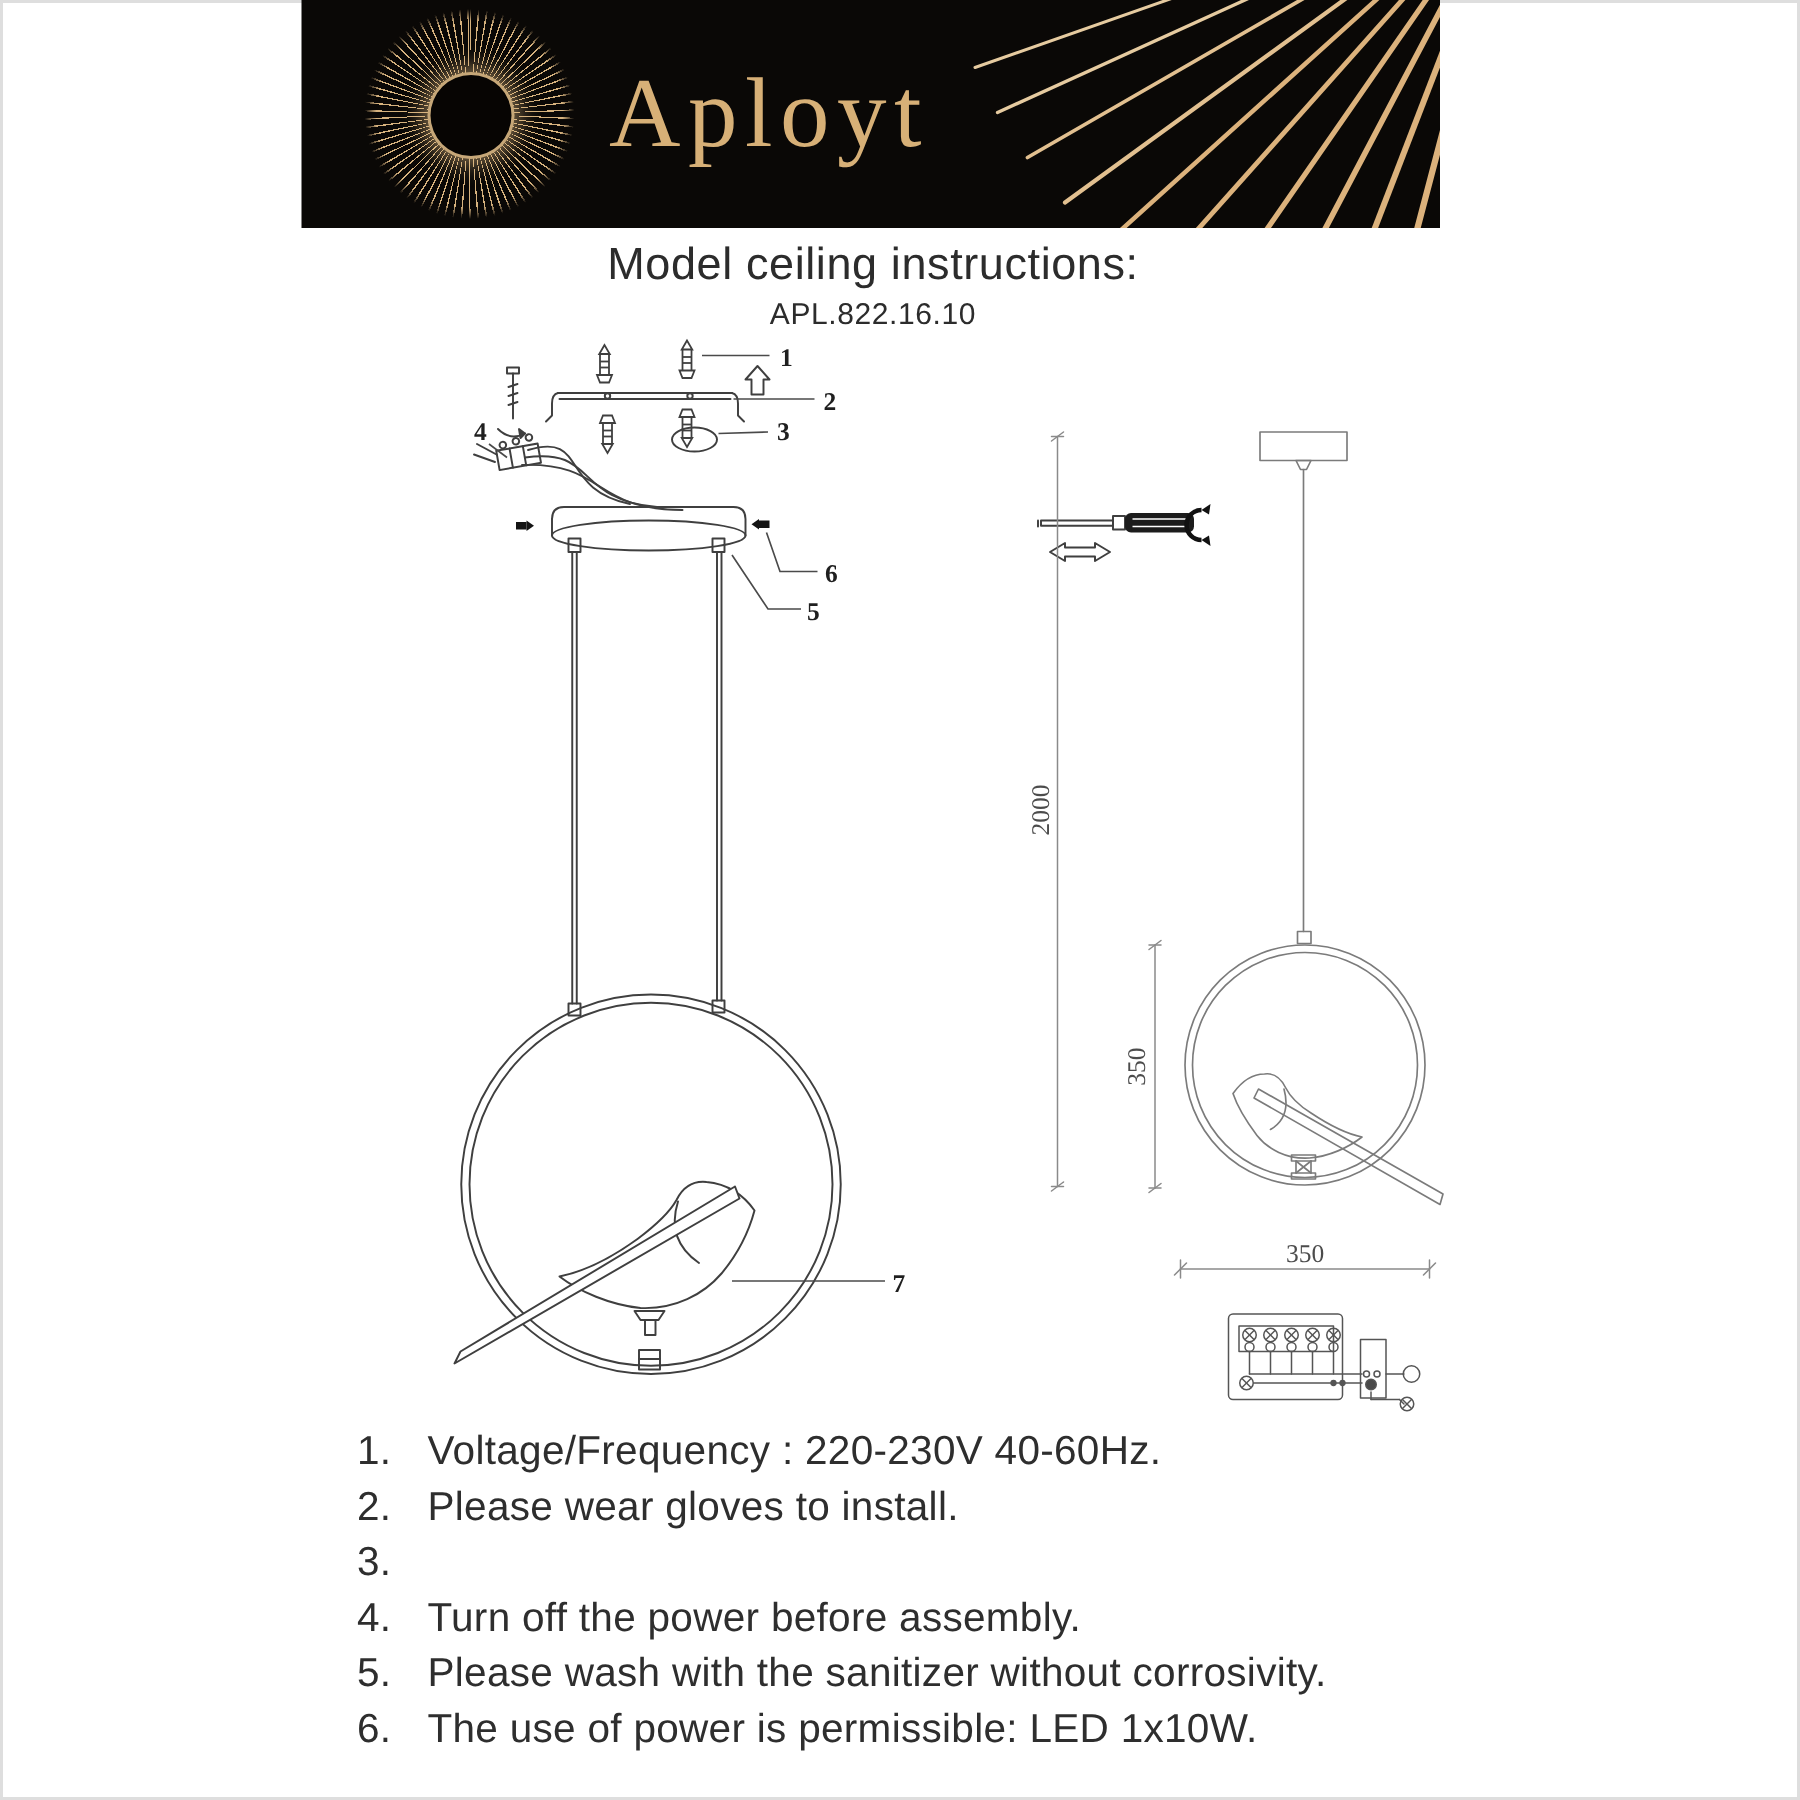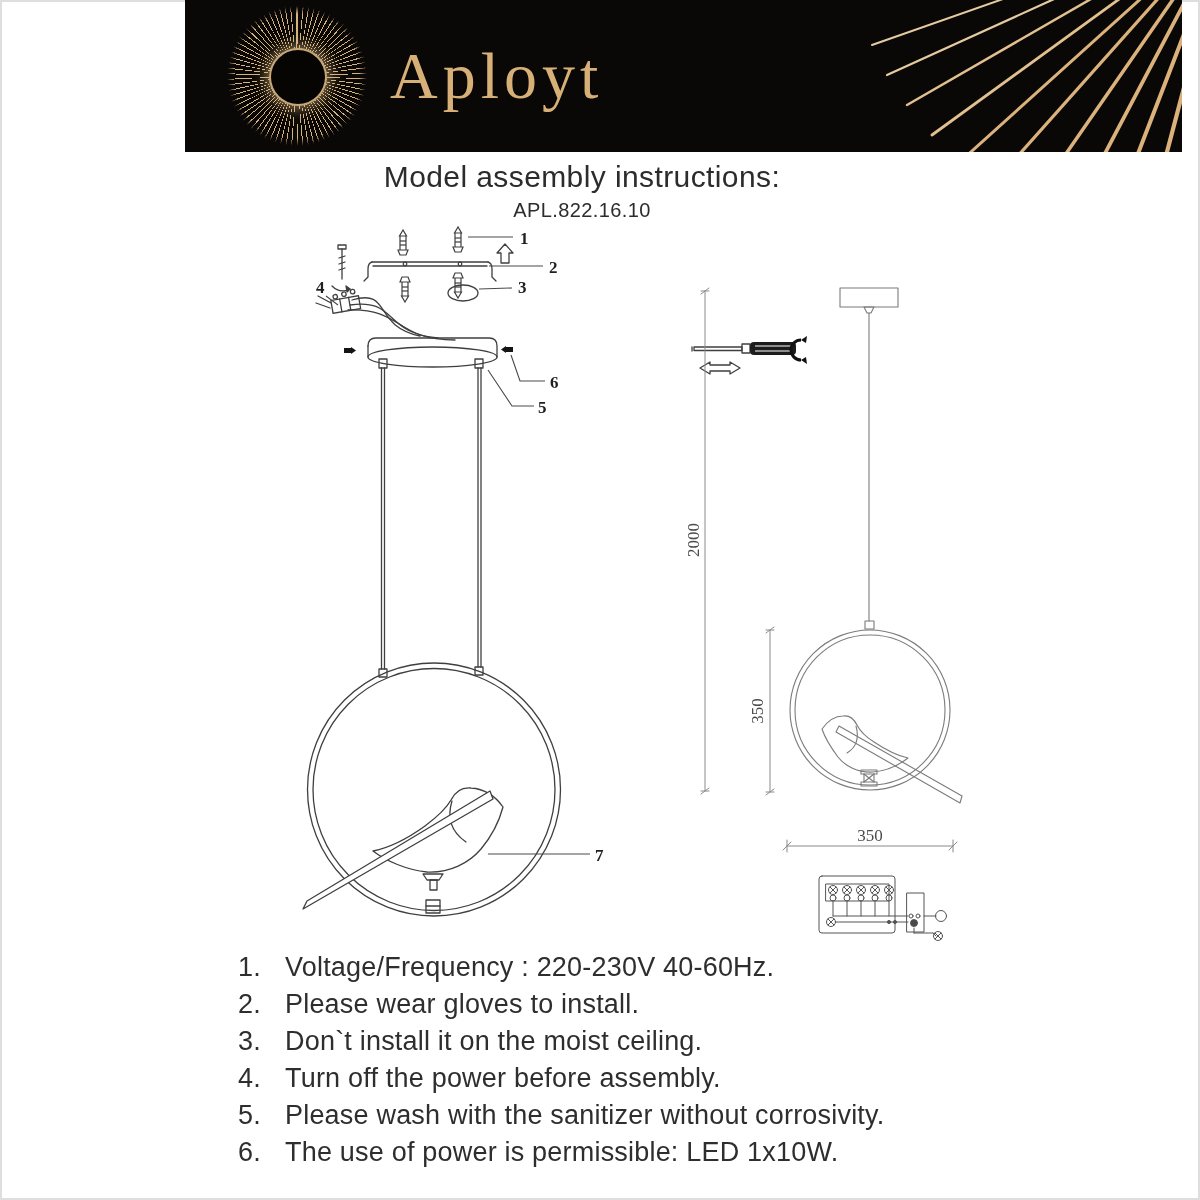--- a/index.html
+++ b/index.html
@@ -1,21 +1,21 @@
 <!DOCTYPE html>
 <html><head>
 <meta charset="utf-8">
 <style>
   html,body{margin:0;padding:0;}
   body{width:1200px;height:1200px;position:relative;background:#ffffff;
        font-family:"Liberation Sans",sans-serif;overflow:hidden;
        box-shadow:inset 0 0 0 2px #dedede;}
 
   
-  .banner{position:absolute;left:185px;top:0;width:997px;height:152px;
+  .banner{position:absolute;left:201px;top:0;width:759px;height:152px;
           background:#0a0806;overflow:hidden;}
   .sunburst{position:absolute;left:36px;top:0;width:152px;height:152px;border-radius:50%;
     background:repeating-conic-gradient(rgba(226,188,133,.95) 0deg .9deg, rgba(20,14,8,0) .9deg 4.6deg);
     -webkit-mask:radial-gradient(circle at 50% 50%, transparent 0 18px, #000 24px 62px, transparent 70px);
     mask:radial-gradient(circle at 50% 50%, transparent 0 18px, #000 24px 62px, transparent 70px);}
   .sunburst-core{position:absolute;left:84px;top:48px;width:54px;height:54px;border-radius:50%;
     background:#070503;border:2px solid rgba(232,196,141,.85);
     box-shadow:0 0 14px 3px rgba(228,190,134,.6);}
   .brand{position:absolute;left:205px;top:32px;font-family:"Liberation Serif",serif;
     font-size:66px;line-height:88px;color:#d7b077;letter-spacing:5px;font-weight:400;}
@@ -64,21 +64,21 @@
       <line x1="506" y1="-80" x2="375" y2="260" stroke-width="4"></line>
       <line x1="506" y1="-80" x2="410" y2="285" stroke-width="4.2"></line>
       <line x1="506" y1="-80" x2="445" y2="310" stroke-width="4.5"></line>
       <line x1="506" y1="-80" x2="480" y2="330" stroke-width="4.8"></line>
       <line x1="506" y1="-80" x2="515" y2="345" stroke-width="5"></line>
     </g>
   </svg>
 </div>
 
 <div class="title-wrap">
-  <div class="title-main">Model assembly instructions:</div>
+  <div class="title-main">Model ceiling instructions:</div>
   <div class="title-model">APL.822.16.10</div>
 </div>
 
 <svg class="diagram" width="1200" height="1200" viewBox="0 0 1200 1200">
 
   <defs>
     <g id="anchor" stroke="#3f3f3f" stroke-width="1.2" fill="none">
       <path d="M0,-14 L-3.5,-8 L3.5,-8 Z"></path>
       <line x1="-3" y1="-8" x2="-3" y2="6"></line>
       <line x1="3" y1="-8" x2="3" y2="6"></line>
@@ -300,21 +300,20 @@
   <div class="inst-row">
     <span class="inst-num">1.</span>
     <span class="inst-text">Voltage/Frequency : 220-230V 40-60Hz.</span>
   </div>
   <div class="inst-row">
     <span class="inst-num">2.</span>
     <span class="inst-text">Please wear gloves to install.</span>
   </div>
   <div class="inst-row">
     <span class="inst-num">3.</span>
-    <span class="inst-text">Don`t install it on the moist ceiling.</span>
   </div>
   <div class="inst-row">
     <span class="inst-num">4.</span>
     <span class="inst-text">Turn off the power before assembly.</span>
   </div>
   <div class="inst-row">
     <span class="inst-num">5.</span>
     <span class="inst-text">Please wash with the sanitizer without corrosivity.</span>
   </div>
   <div class="inst-row">

